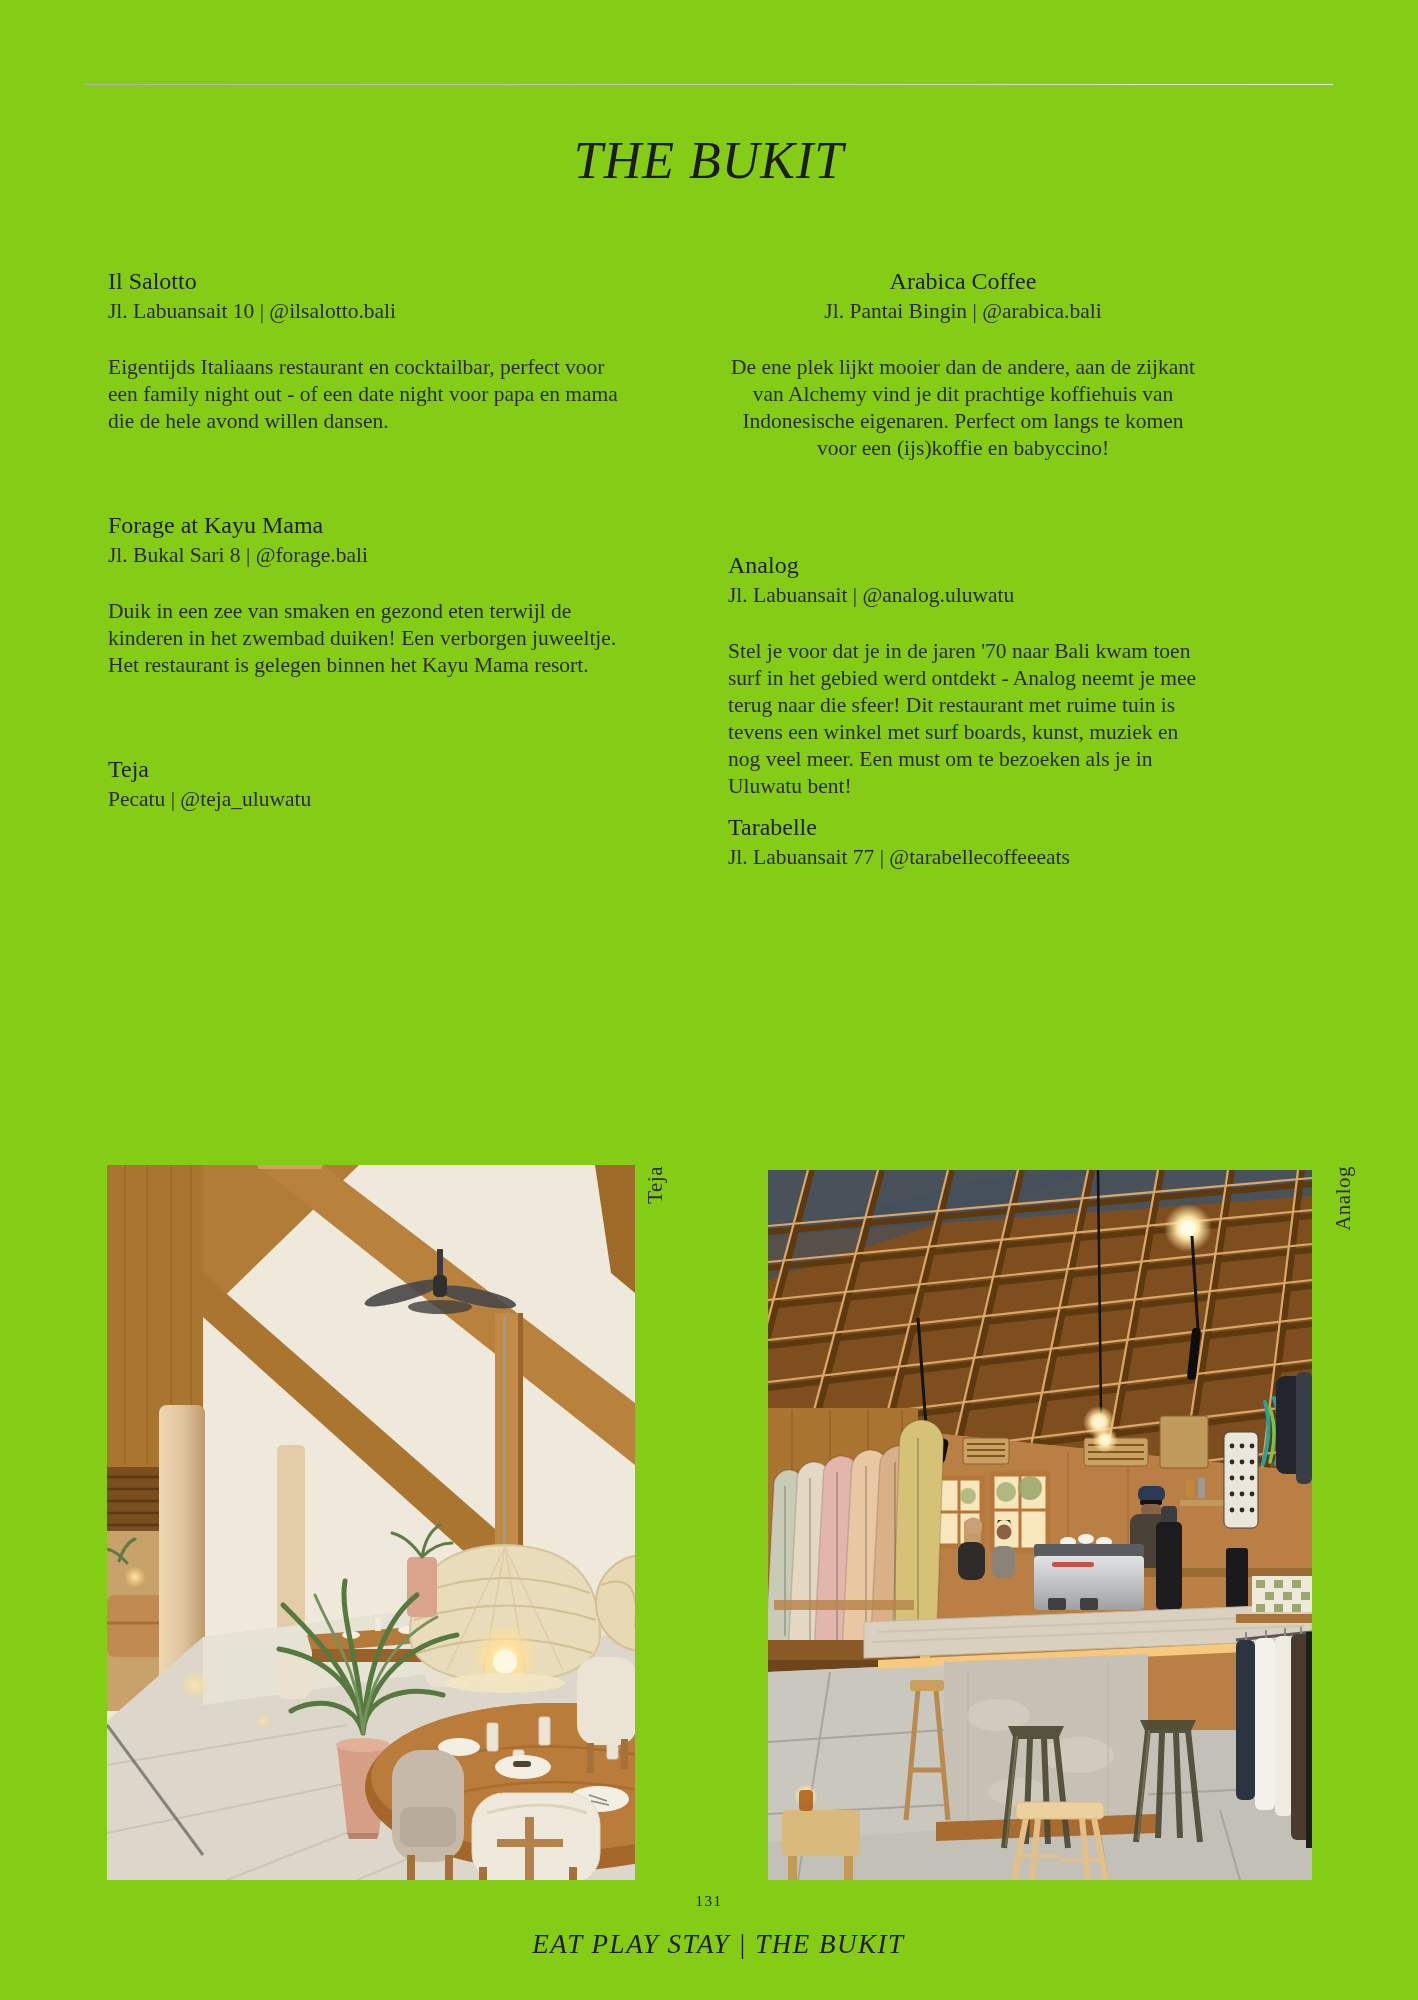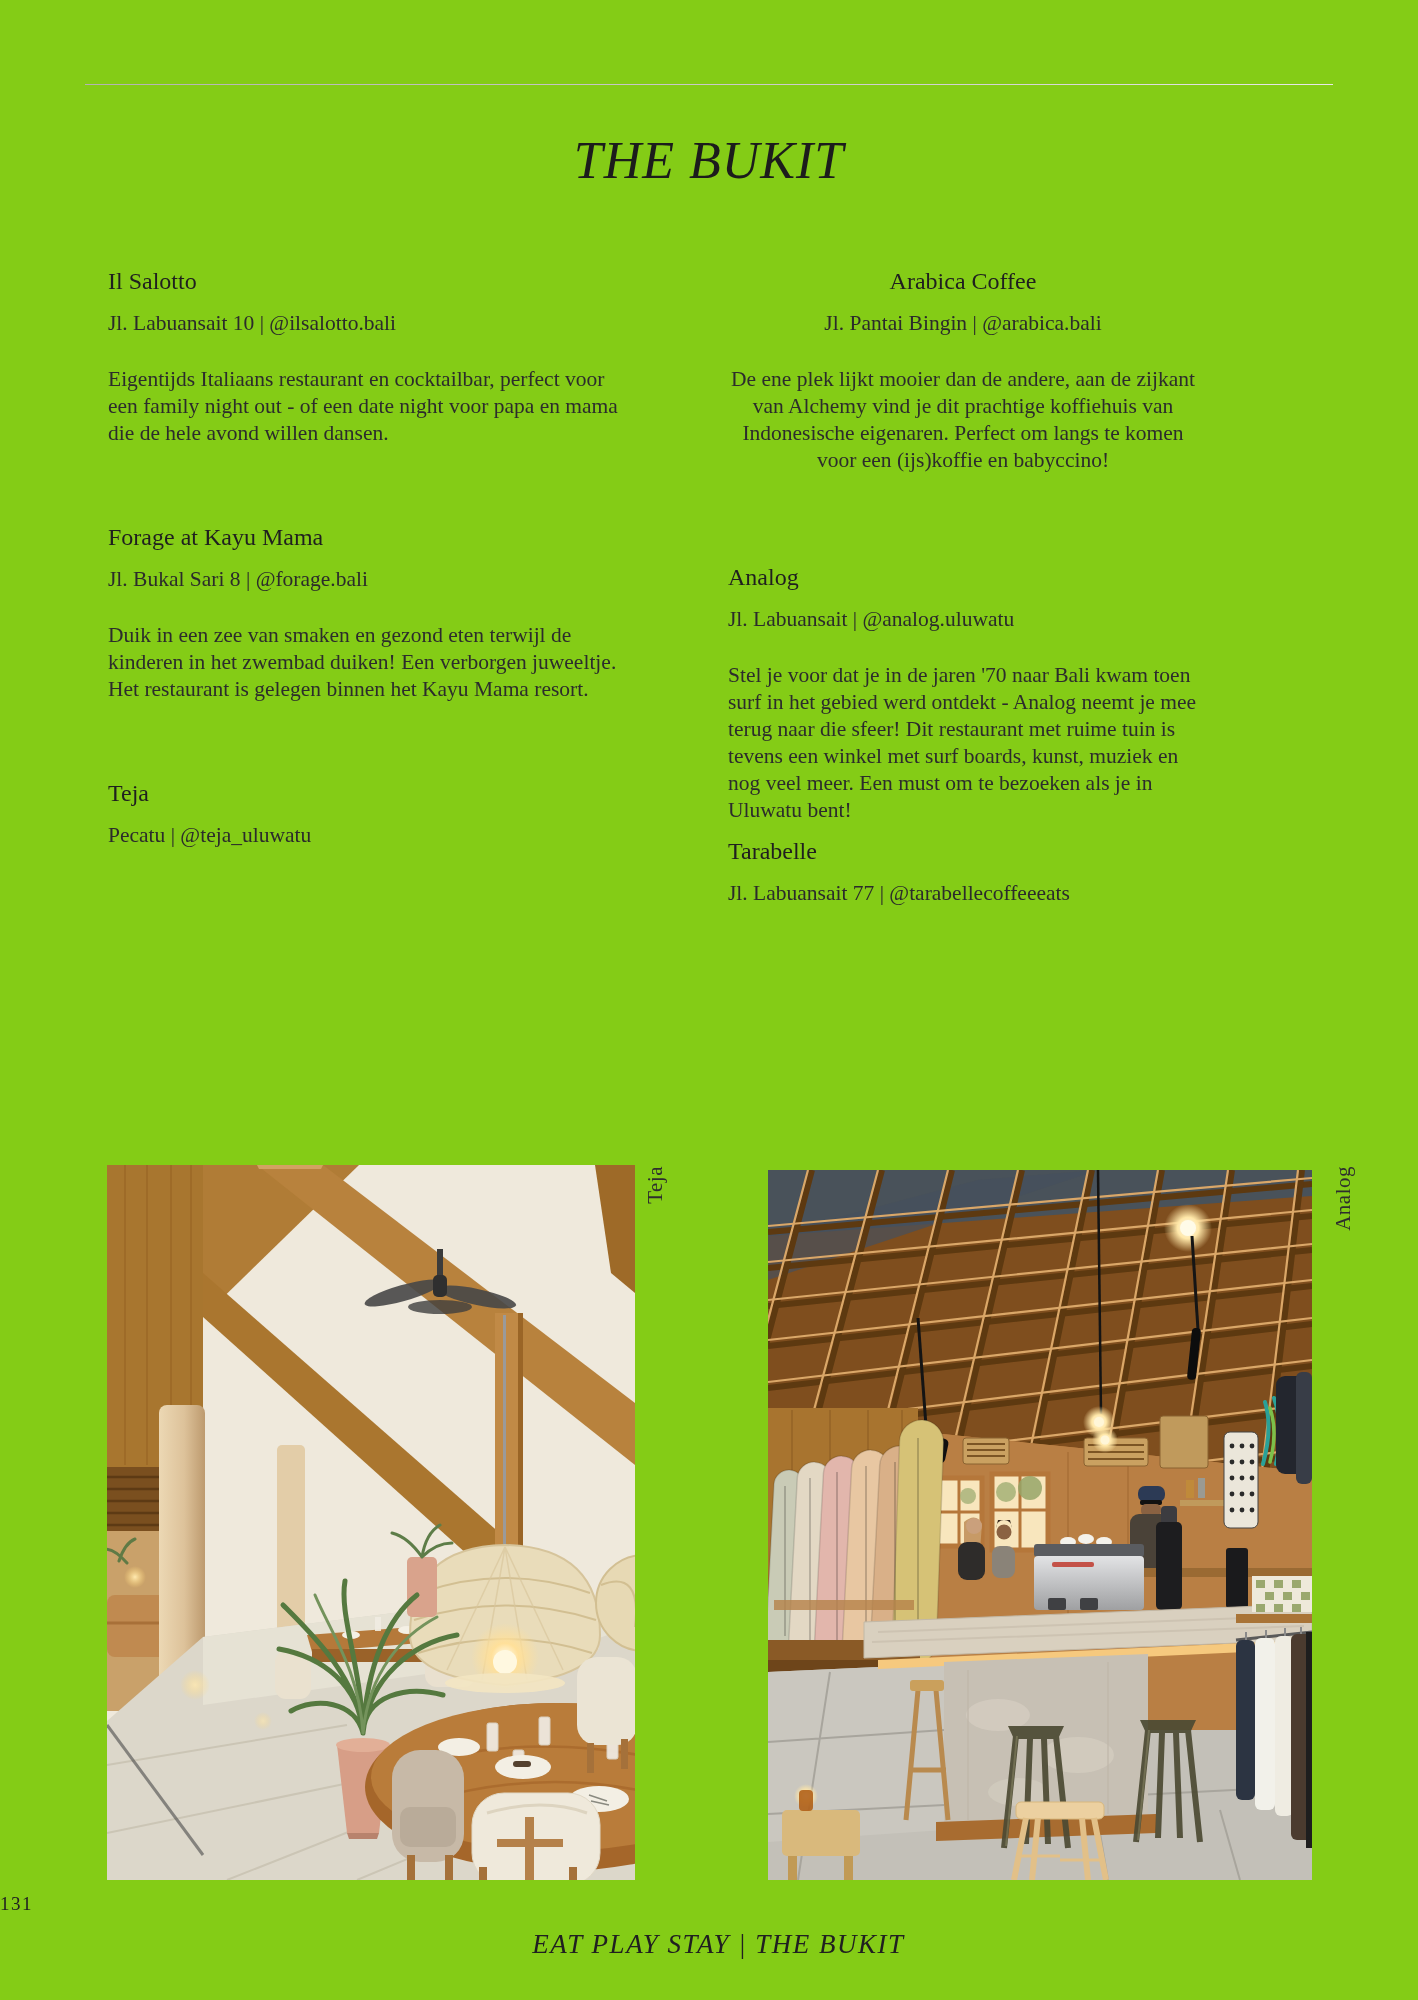--- a/index.html
+++ b/index.html
@@ -9,34 +9,34 @@
     overflow:hidden;margin:0 auto;
   }
   .rule{position:absolute;left:85px;top:84px;width:1248px;height:1px;
     background:linear-gradient(to right,#b3b3b3,#d2d2d2 70%,#e8e8e8);}
   .title{position:absolute;left:0;right:0;top:96px;text-align:center;
     font-style:italic;font-size:52px;letter-spacing:1px;color:#1c1c1c;font-weight:400;}
   .col{position:absolute;top:266px;}
   .col-left{left:108px;width:520px;}
   .col-right{left:728px;width:470px;}
   .entry h3{margin:0;font-size:24px;line-height:30px;font-weight:400;color:#1f1f1f;}
-  .entry .address{font-size:21.5px;line-height:30px;color:#2b2b2b;margin-top:12px;}
+  .entry .address{font-size:21.5px;line-height:30px;color:#2b2b2b;}
   .entry .desc{font-size:21.5px;line-height:27px;margin-top:28px;color:#2c2c2c;}
   .mb-a{margin-bottom:75px;}
   .mb-b{margin-bottom:88px;text-align:center;}
   .mb-c{margin-bottom:12px;}
   figure{margin:0;padding:0;position:absolute;}
   .photo-left{left:107px;top:1165px;width:528px;height:715px;}
   .photo-right{left:768px;top:1170px;width:544px;height:710px;}
   .photo-caption{position:absolute;font-size:21px;color:#2e2e2e;
     writing-mode:vertical-rl;transform:rotate(180deg);letter-spacing:.5px;line-height:26px;}
   .caption-teja{left:642px;top:1166px;}
   .caption-analog{left:1330px;top:1166px;}
-  .page-number{position:absolute;left:0;right:0;top:1893px;
-    font-size:19px;letter-spacing:1.5px;color:#222;}
+  .page-number{position:absolute;left:0;right:0;top:1893px;text-align:center;
+    font-size:15px;letter-spacing:1.5px;color:#222;}
   .footer-title{position:absolute;left:0;right:0;top:1929px;text-align:center;
     font-style:italic;font-size:27px;letter-spacing:1.5px;color:#202020;padding-left:19px;}
   svg{display:block;}
 </style>
 </head>
 <body>
 
 <div class="page">
 
   <div class="rule"></div>

